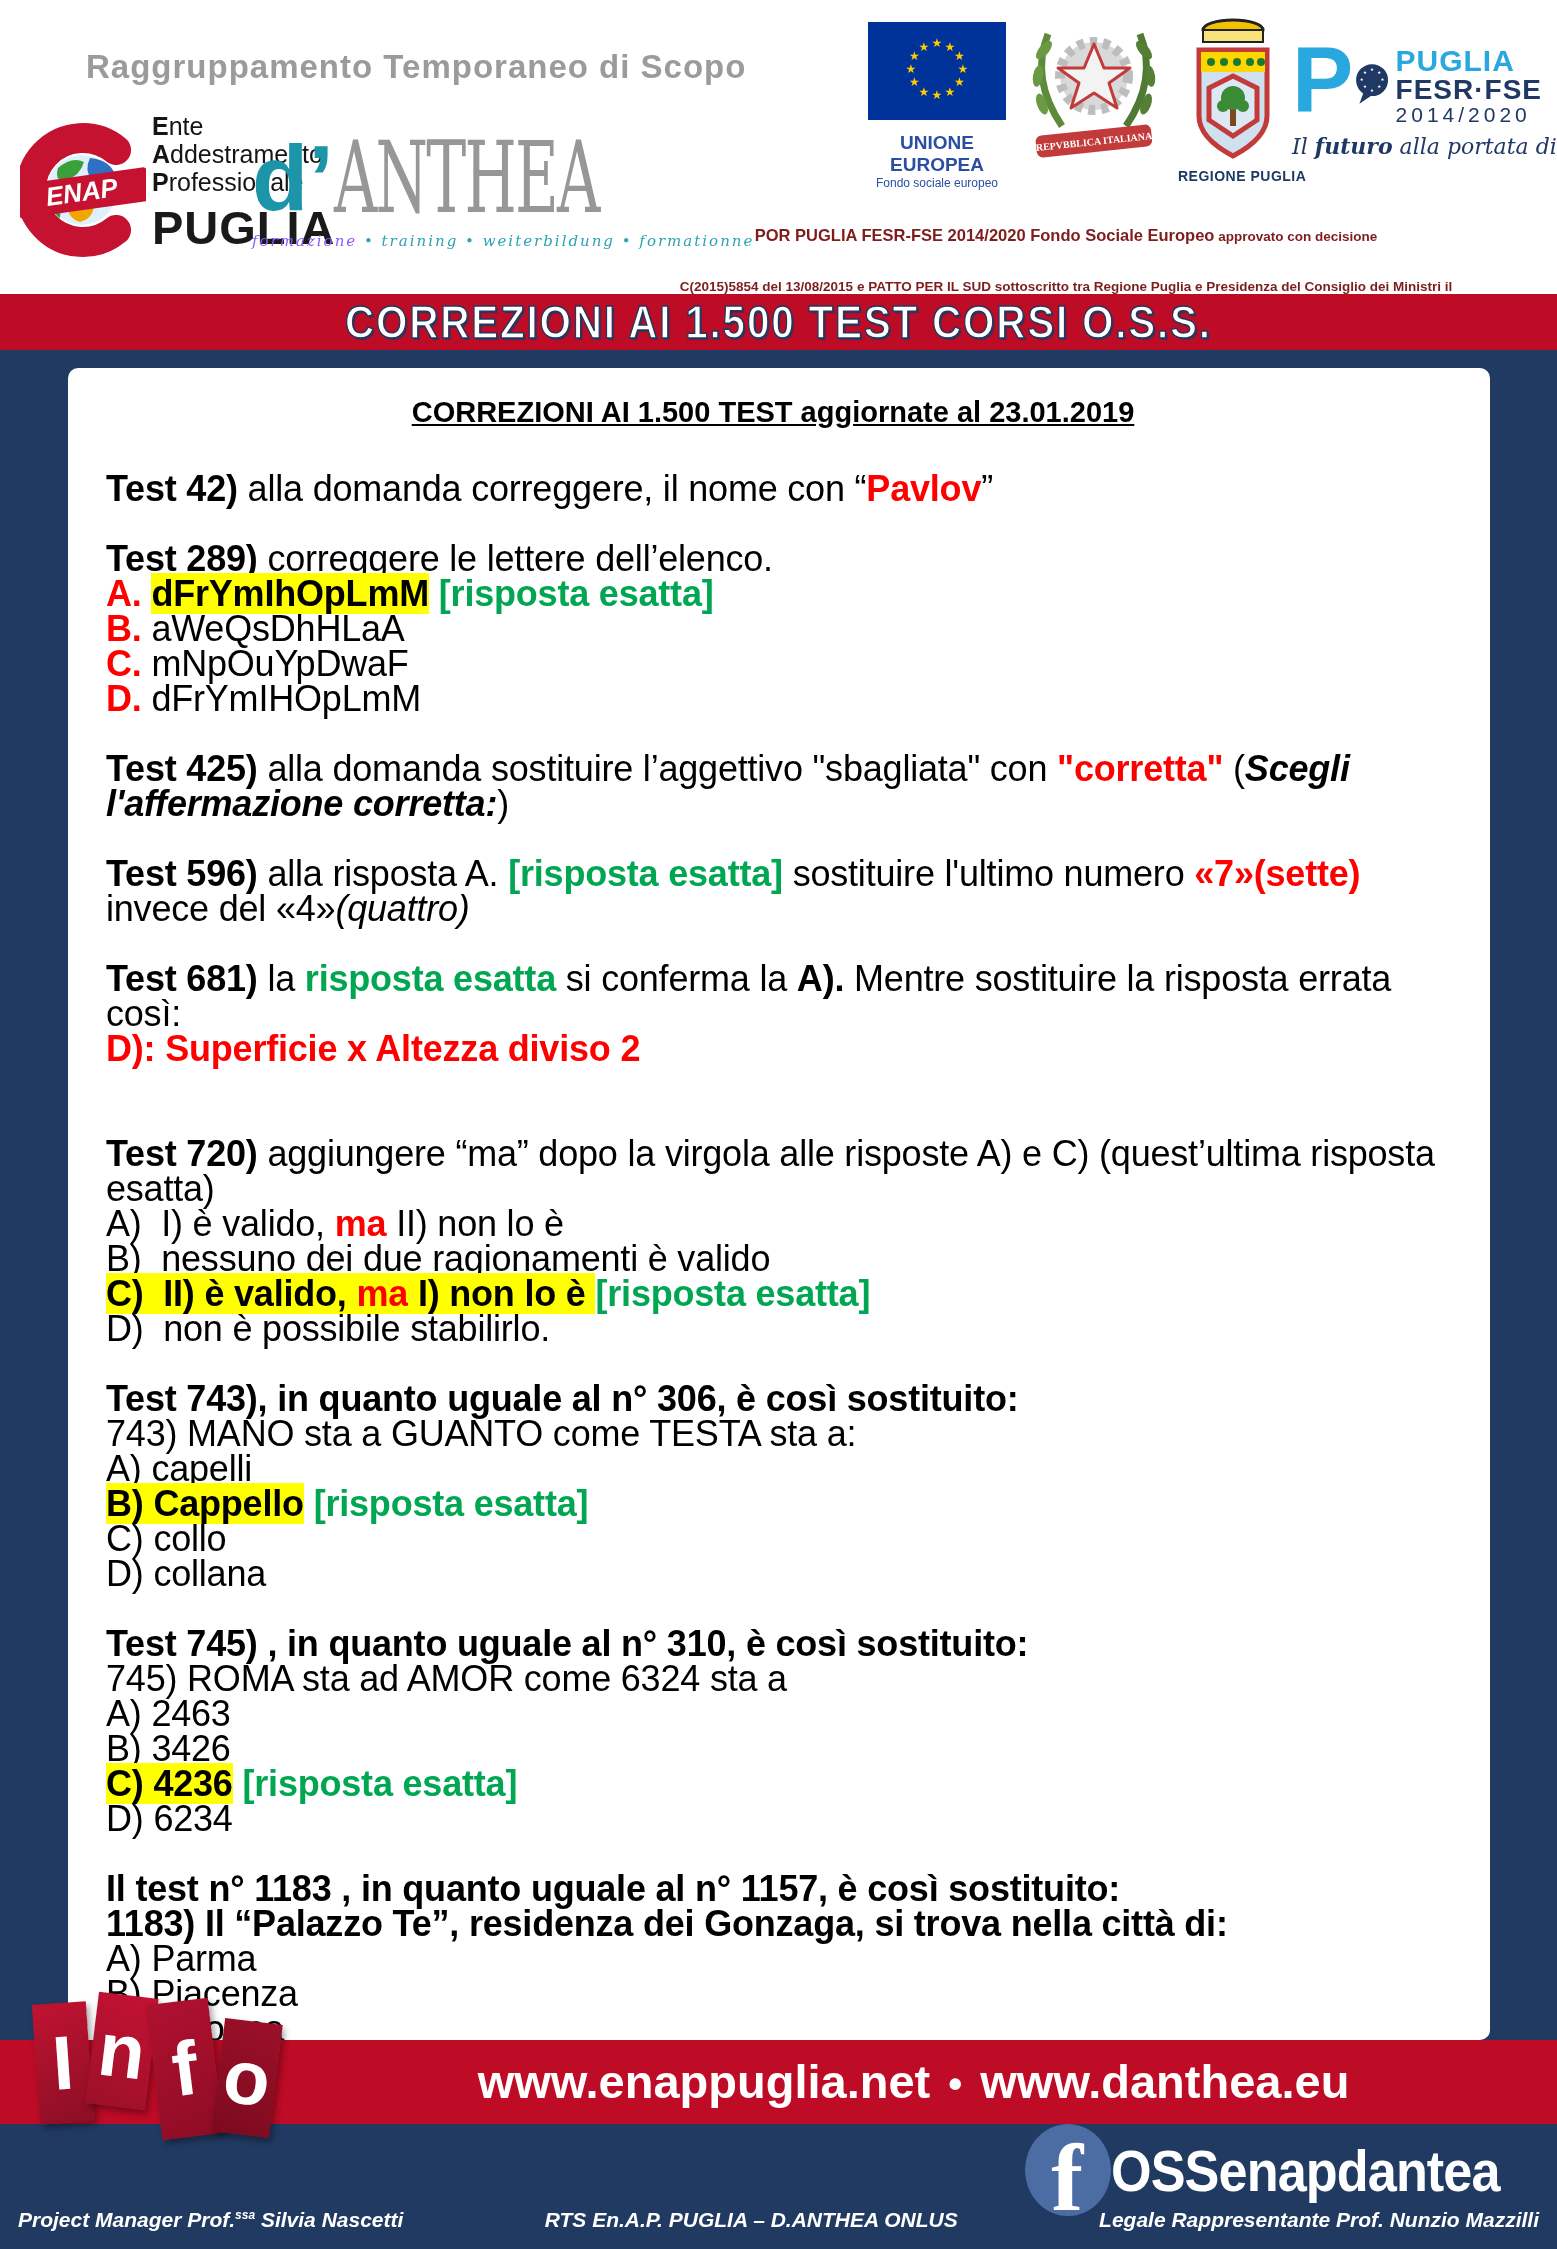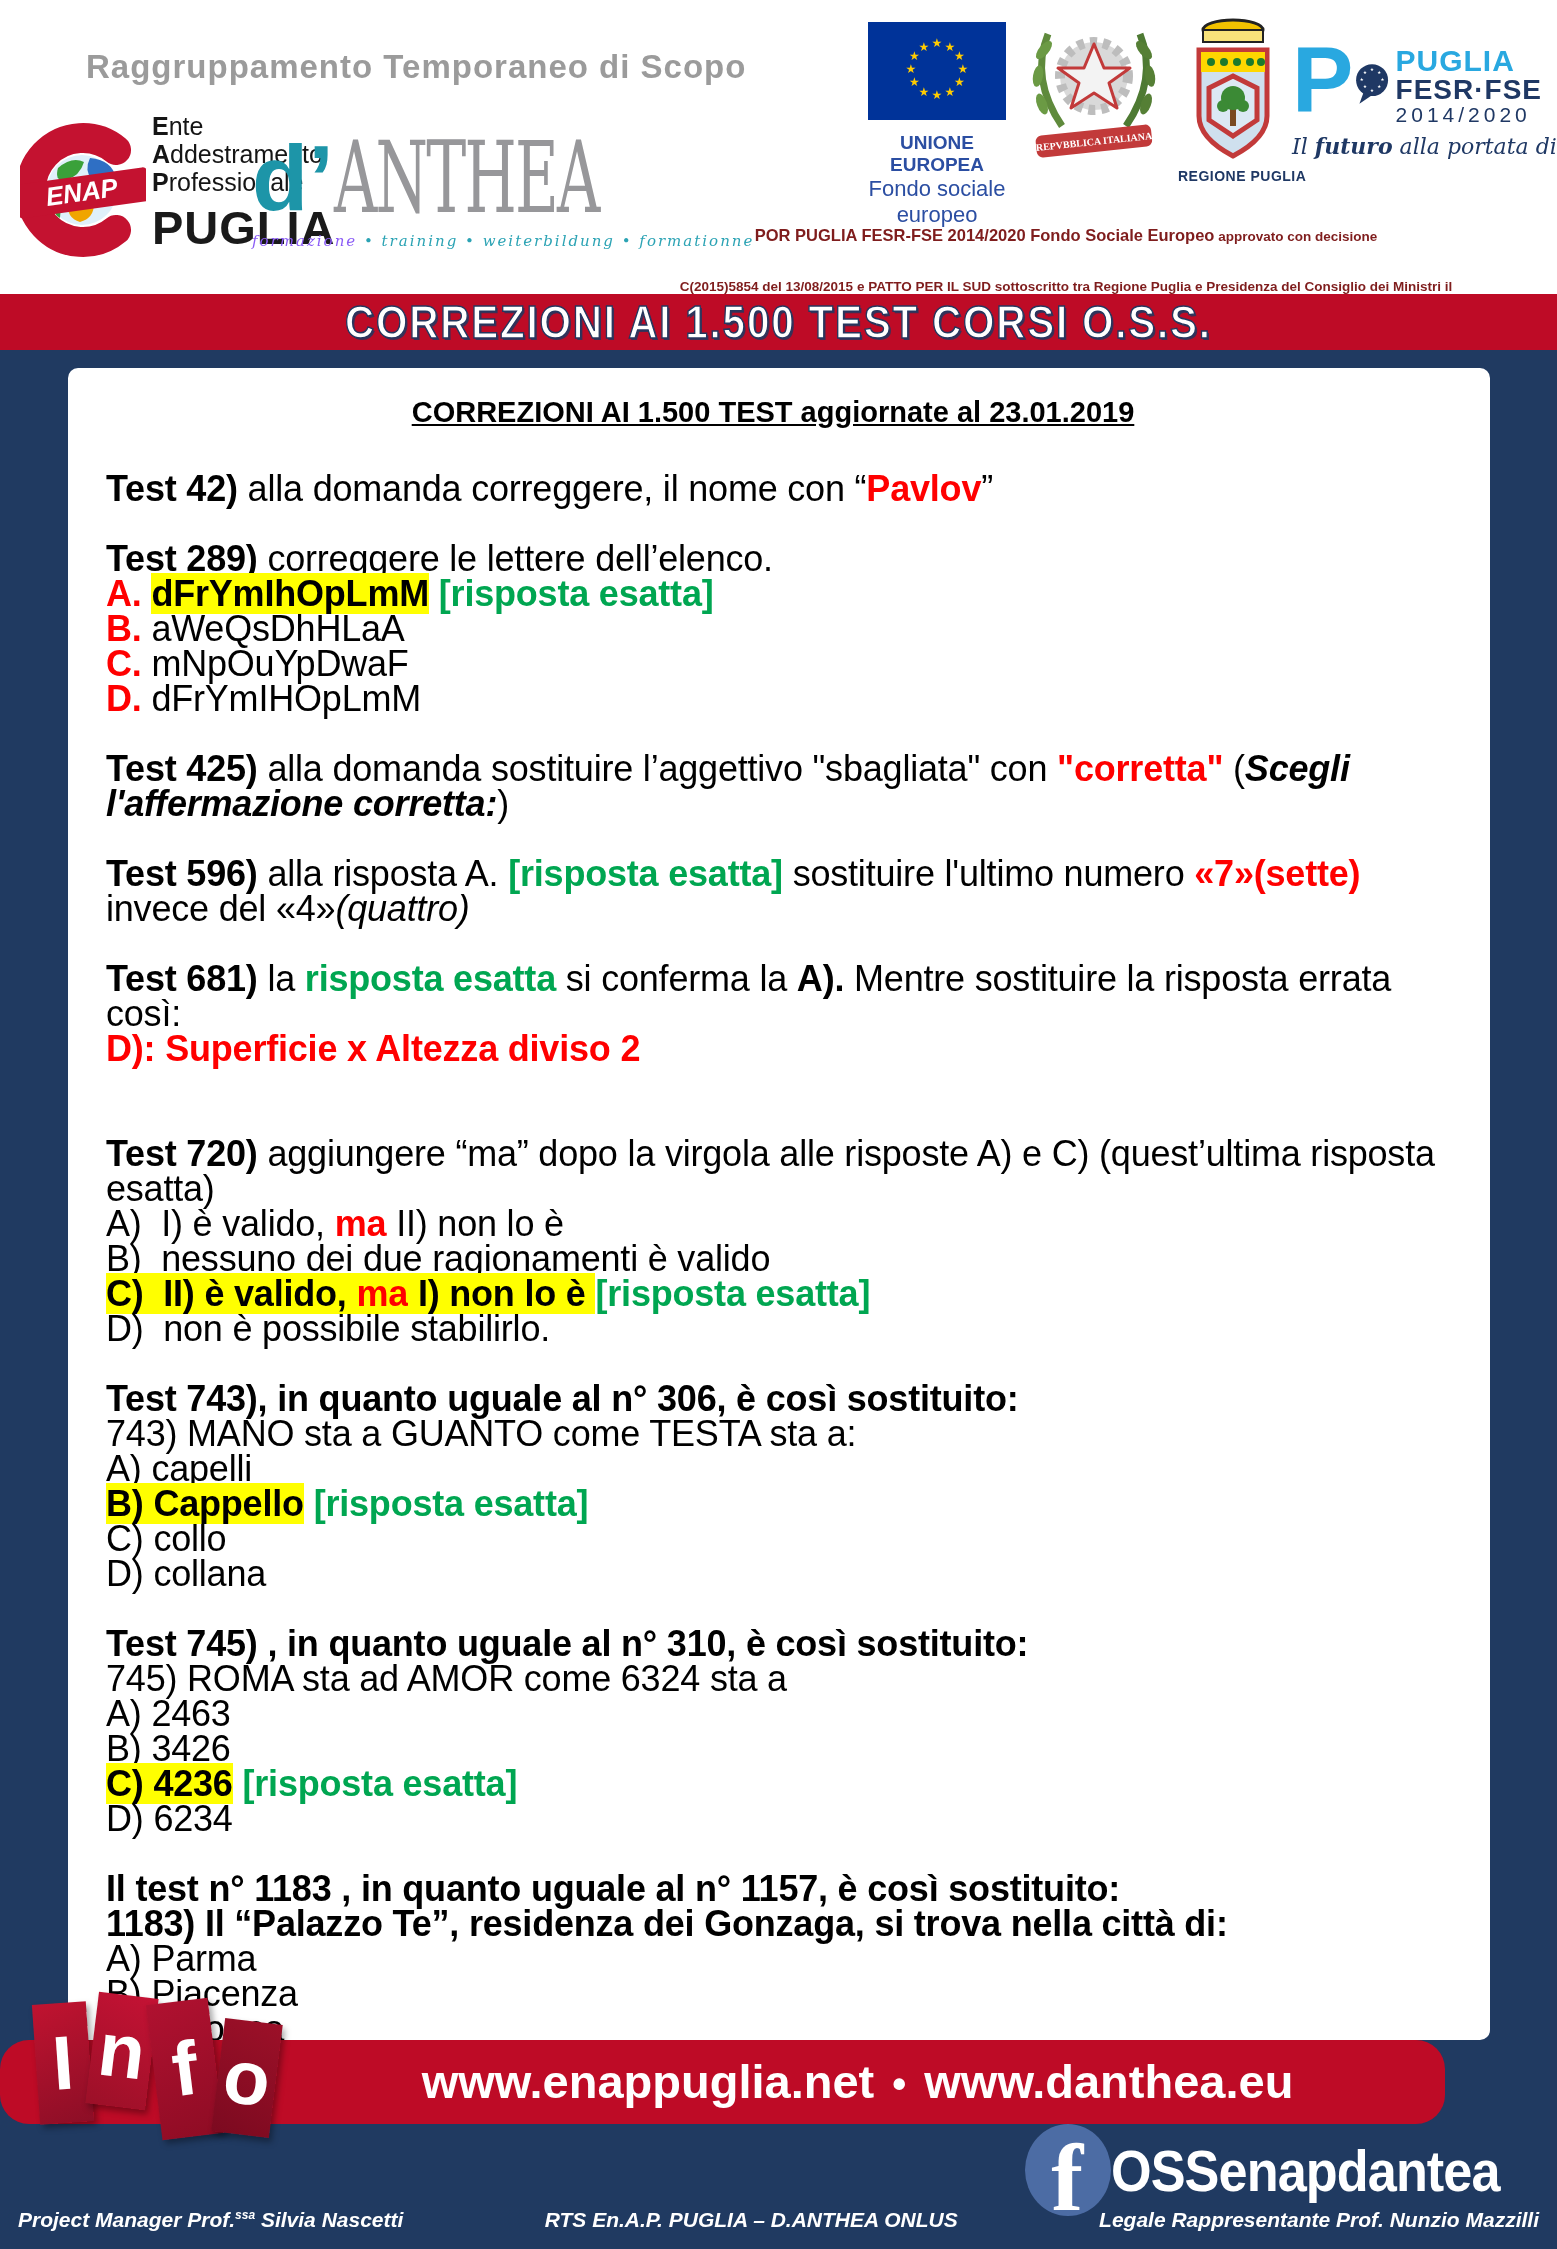--- a/index.html
+++ b/index.html
@@ -18,21 +18,21 @@
   .danthea{position:absolute;left:252px;top:96px;width:370px;}
   .danthea-main{display:flex;align-items:flex-end;height:126px;}
   .danthea-d{font-size:92px;font-weight:bold;color:#1D95A8;line-height:.95;}
   .danthea-name{font-family:"DejaVu Serif",serif;font-size:100px;line-height:.88;color:#97979a;
                 transform:scaleX(.6);transform-origin:left bottom;letter-spacing:-3px;white-space:nowrap;}
   .danthea-tag{margin-top:10px;font-family:"DejaVu Serif",serif;font-style:italic;
                font-size:15px;letter-spacing:2px;color:#2BA3B4;white-space:nowrap;}
   .danthea-tag .gray{color:#8b5cf6;}
   .eu-block{position:absolute;left:862px;top:22px;width:150px;text-align:center;}
   .eu-line1{margin-top:8px;font-size:19px;font-weight:bold;color:#2B4EA2;}
-  .eu-line2{font-size:22px;color:#2B4EA2;}
+  .eu-line2{font-size:12px;color:#2B4EA2;}
   .emblem-it{position:absolute;left:1018px;top:14px;}
   .regione{position:absolute;left:1178px;top:16px;width:110px;text-align:center;}
   .regione-label{margin-top:4px;font-size:14px;font-weight:bold;color:#1F3864;letter-spacing:.5px;white-space:nowrap;}
   .po-logo{position:absolute;left:1292px;top:44px;width:250px;}
   .po-row{display:flex;align-items:flex-start;}
   .po-p{font-size:92px;line-height:.8;font-weight:bold;color:#29A8E0;}
   .po-bubble{margin:2px 6px 0 2px;}
   .po-texts{padding-top:2px;line-height:1;}
   .po-name{font-size:30px;font-weight:bold;color:#29A8E0;letter-spacing:1px;}
   .po-fesr{font-size:28px;font-weight:bold;color:#1F3864;letter-spacing:1px;}
@@ -63,21 +63,21 @@
   .seg{white-space:pre-wrap;}
   .sb{font-weight:bold;}
   .si{font-style:italic;}
   .sbi{font-weight:bold;font-style:italic;}
   .sred{color:#FF0000;font-weight:bold;}
   .sgreen{color:#00A651;font-weight:bold;}
   .shl{background:#FFFF00;font-weight:bold;}
   .shlred{background:#FFFF00;color:#FF0000;font-weight:bold;}
 
   
-  .redstrip{position:absolute;left:0;top:2040px;width:1445px;height:84px;background:#BE0B26;border-radius:29px;}
+  .redstrip{position:absolute;left:0;top:2040px;width:1557px;height:84px;background:#BE0B26;}
   .websites{position:absolute;left:0;top:0;width:100%;height:84px;line-height:84px;
             text-align:center;padding-left:270px;box-sizing:border-box;
             color:#fff;font-size:47px;font-weight:bold;white-space:nowrap;}
   .websites .dot{padding:0 18px;font-size:40px;}
 
   
   .info-logo{position:absolute;left:30px;top:1995px;width:250px;height:155px;z-index:6;}
   .info-card{position:absolute;display:flex;align-items:center;justify-content:center;
              box-shadow:3px 4px 6px rgba(0,0,0,.35);}
   .info-card span{color:#fff;font-weight:bold;font-size:76px;line-height:1;}

